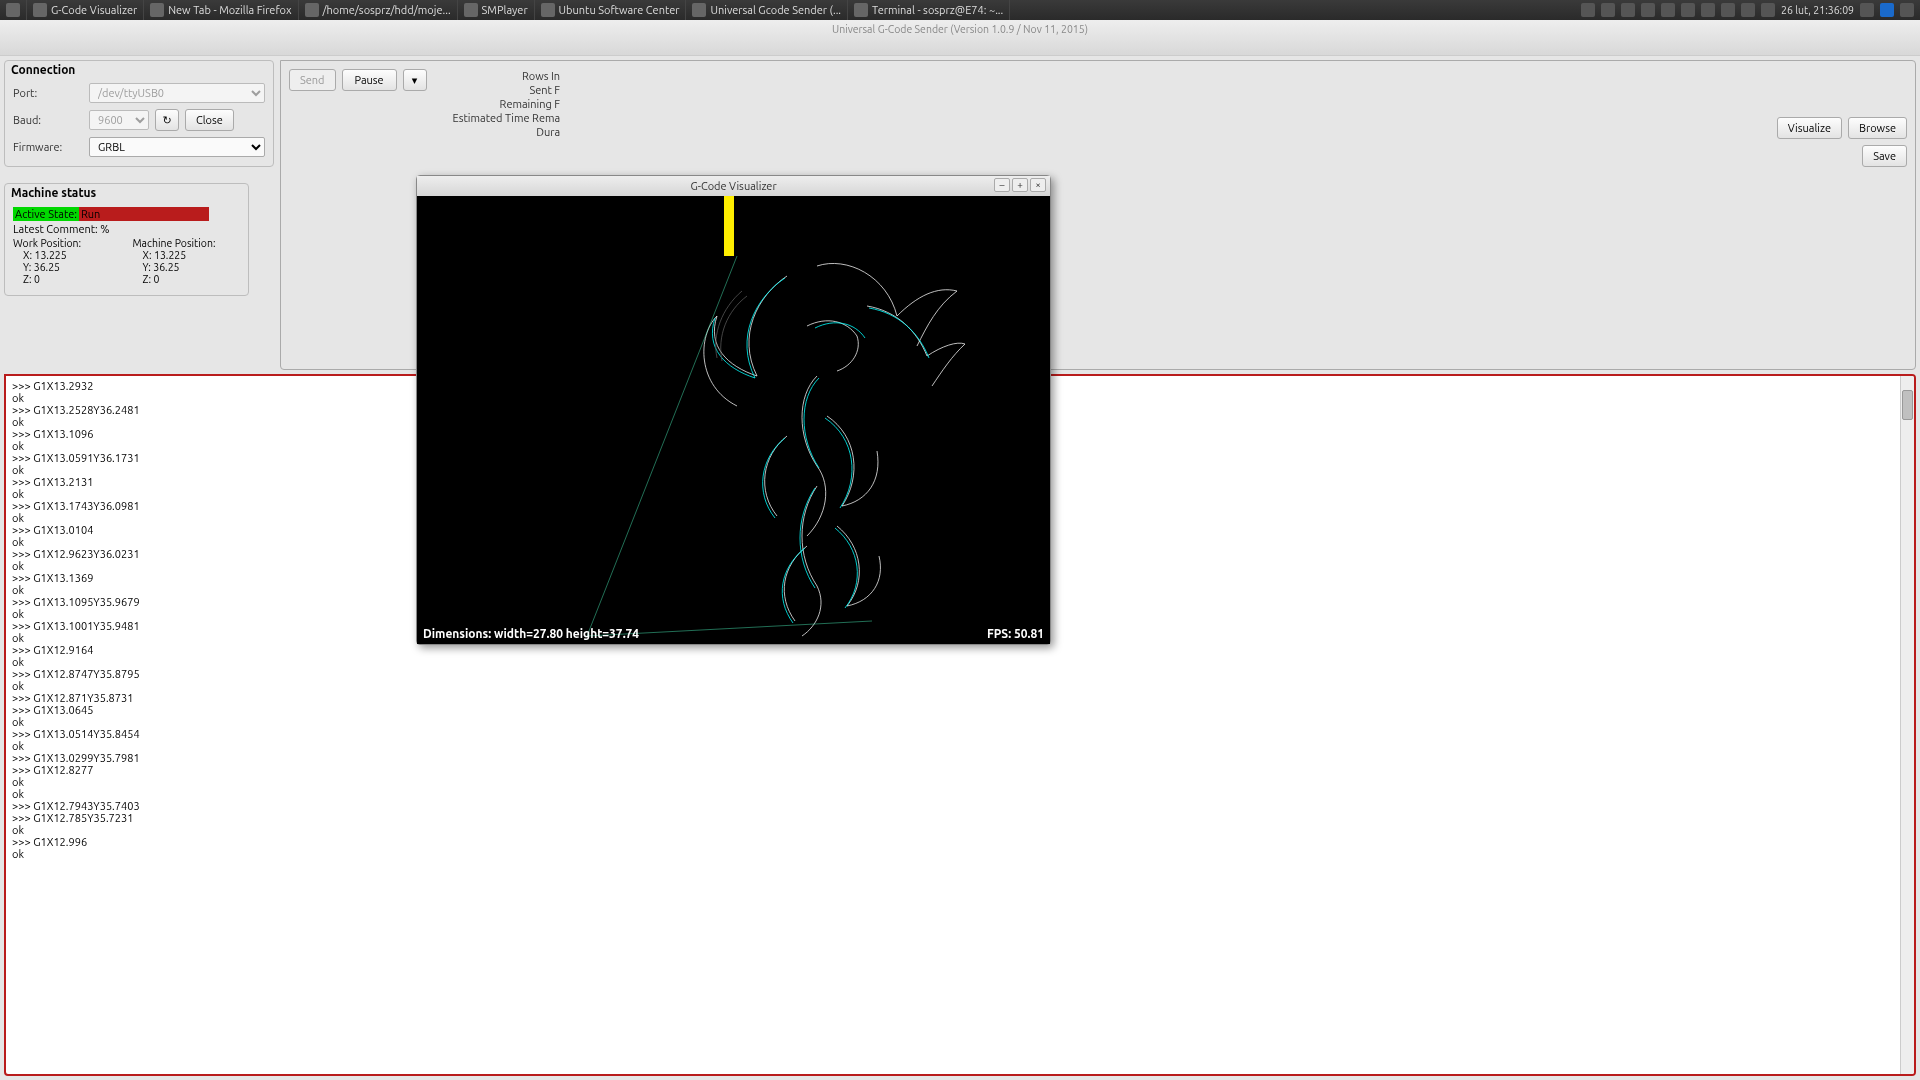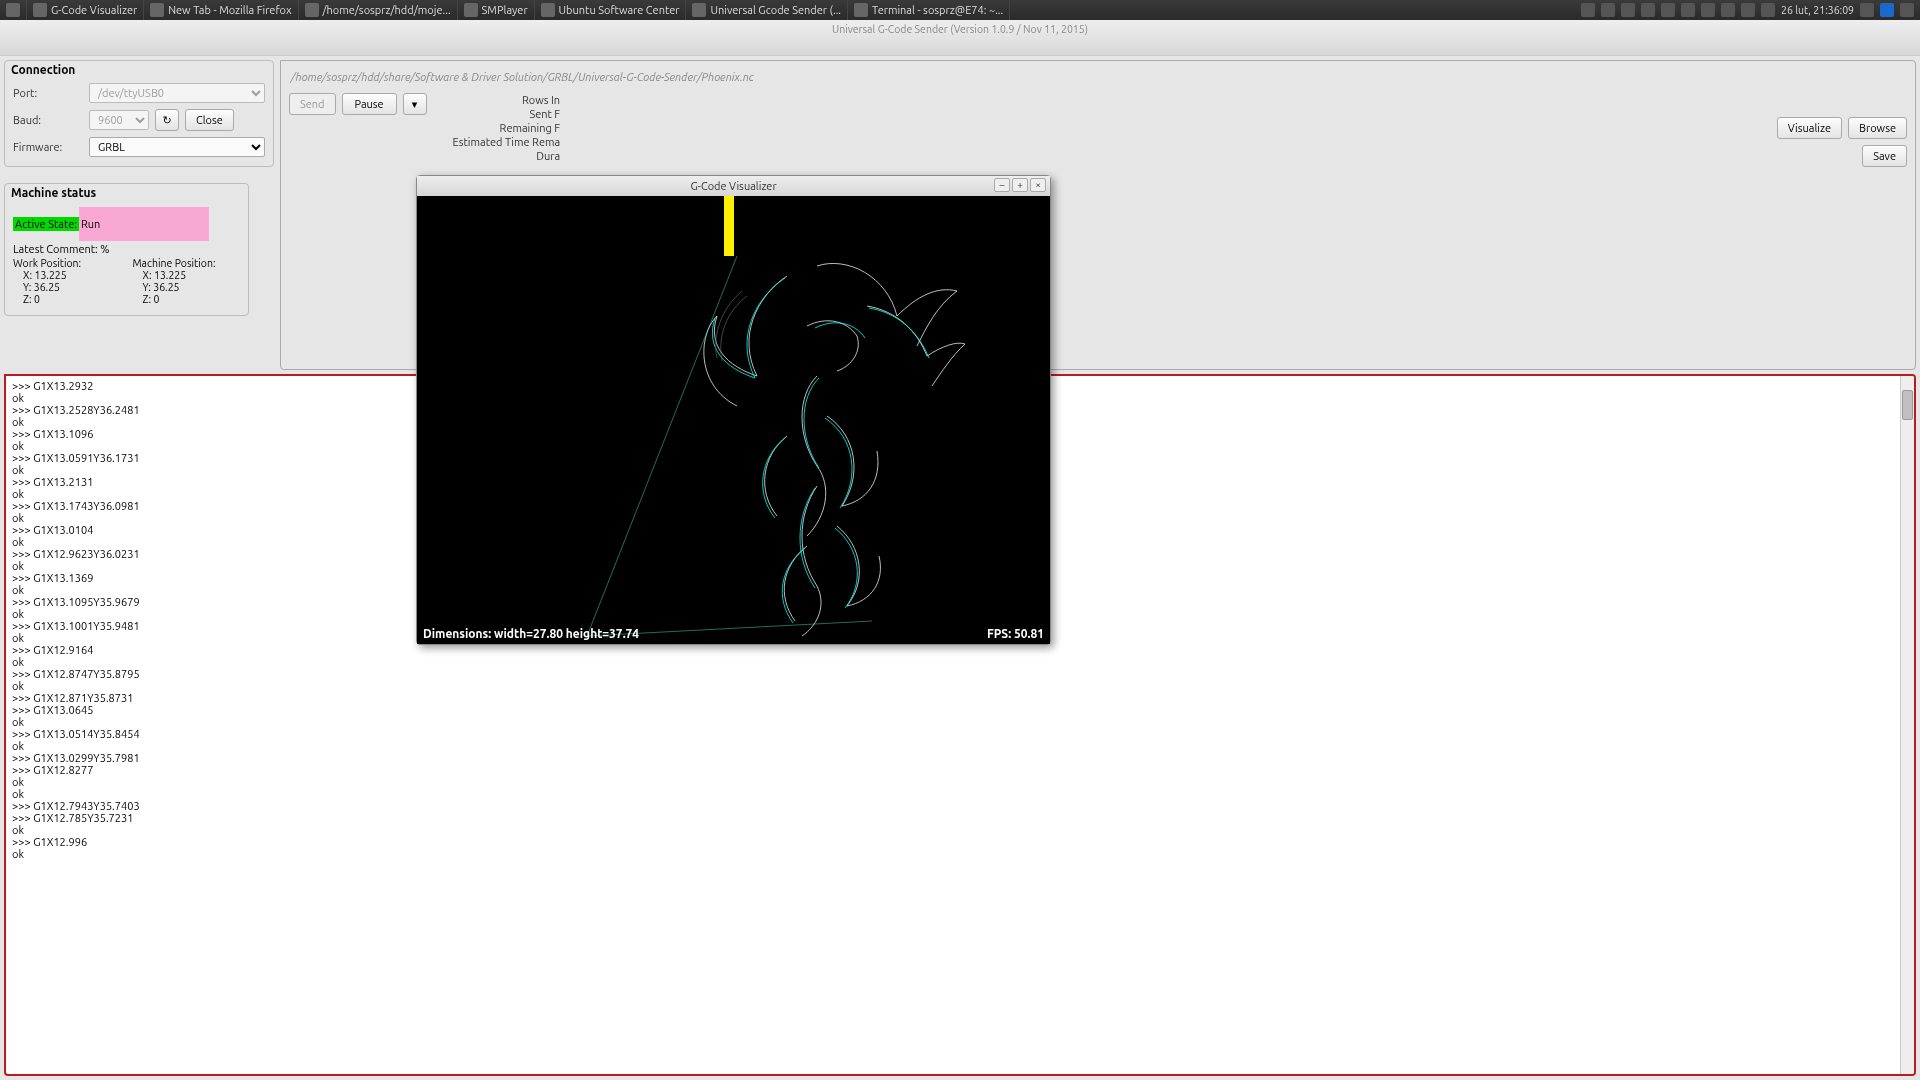--- a/index.html
+++ b/index.html
@@ -22,21 +22,21 @@
 .conn .row { display: flex; align-items: center; padding: 3px 8px; gap: 6px; }
 .conn label { width: 70px; color: #333; }
 .conn select, .conn input[type=text] { flex: 1; height: 20px; border: 1px solid #aaa; background: #fafafa; padding: 0 4px; border-radius: 2px; }
 .btn { height: 22px; padding: 0 10px; border: 1px solid #aaa; background: linear-gradient(#fdfdfd,#e3e3e3); border-radius: 3px; cursor: pointer; }
 .btn:disabled, .btn[data-disabled="true"] { color: #999; background: #eee; }
 .iconbtn { width: 24px; padding: 0; }
 .status { margin-top: 16px; width: 245px; padding-bottom: 6px; }
 .status .inner { padding: 4px 8px; }
 .active-state { display: flex; align-items: center; }
 .active-state .lbl { background: #00d800; padding: 1px 2px; }
-.active-state .val { background: #f9a8d4; padding: 11px 2px; width: 130px; }
+.active-state .val { background: #b91c1c; padding: 1px 2px; width: 130px; }
 .status .row { padding: 2px 0; display: flex; }
 .poscols { display: flex; gap: 12px; }
 .poscol { flex: 1; }
 .poscol .hdr { font-size: 10.5px; }
 .poscol .line { padding-left: 10px; font-size: 10.5px; }
 .rightpane { flex: 1; display: flex; flex-direction: column; }
 .tabs { display: flex; gap: 0; padding-left: 6px; margin-top: 2px; }
 .tab { padding: 3px 10px; border: 1px solid #aaa; background: #ededed; border-bottom: none; border-radius: 3px 3px 0 0; margin-right: -1px; }
 .tab.active { background: #d4e3f5; border-color: #7a9ecb; position: relative; top: 1px; }
 .tabbody { border: 1px solid #aaa; border-radius: 0 4px 4px 4px; flex: 1; background: #e6e6e6; padding: 4px 8px; position: relative; }
@@ -170,21 +170,20 @@
                 <div class="line">Y: 36.25</div>
                 <div class="line">Z: 0</div>
               </div>
             </div>
           </div>
         </div>
       </div>
 
       <div class="rightpane">
         <div class="tabbody">
-          <div class="filepath">/home/sosprz/hdd/share/Software &amp; Driver Solution/GRBL/Universal-G-Code-Sender/Phoenix.nc</div>
           <div class="file-controls">
             <button class="btn" data-disabled="true">Send</button>
             <button class="btn" style="width:55px;">Pause</button>
             <button class="btn iconbtn"><span>▾</span></button>
             <div class="file-stats">
               <div>Rows In</div>
               <div>Sent F</div>
               <div>Remaining F</div>
               <div>Estimated Time Rema</div>
               <div>Dura</div>

